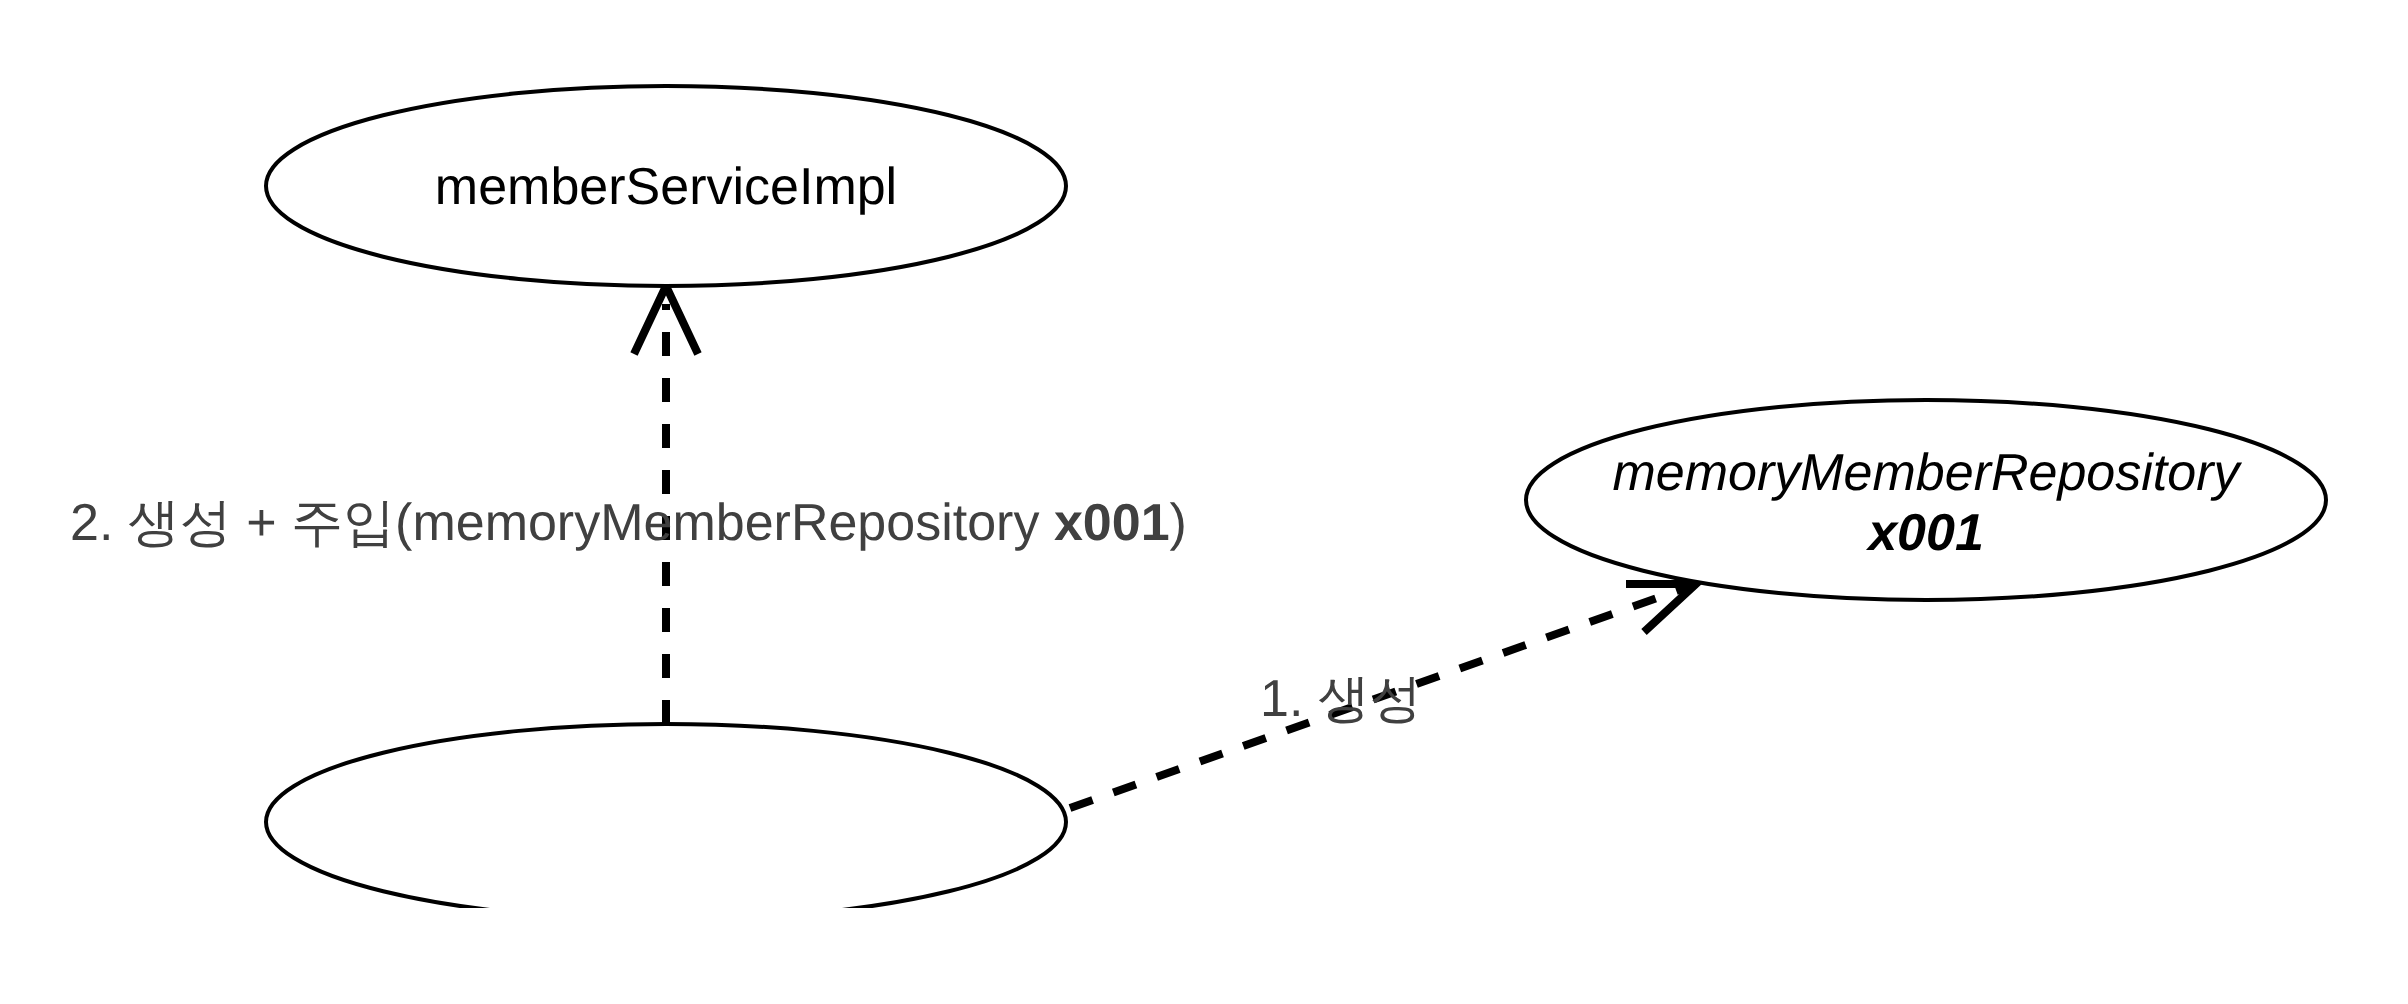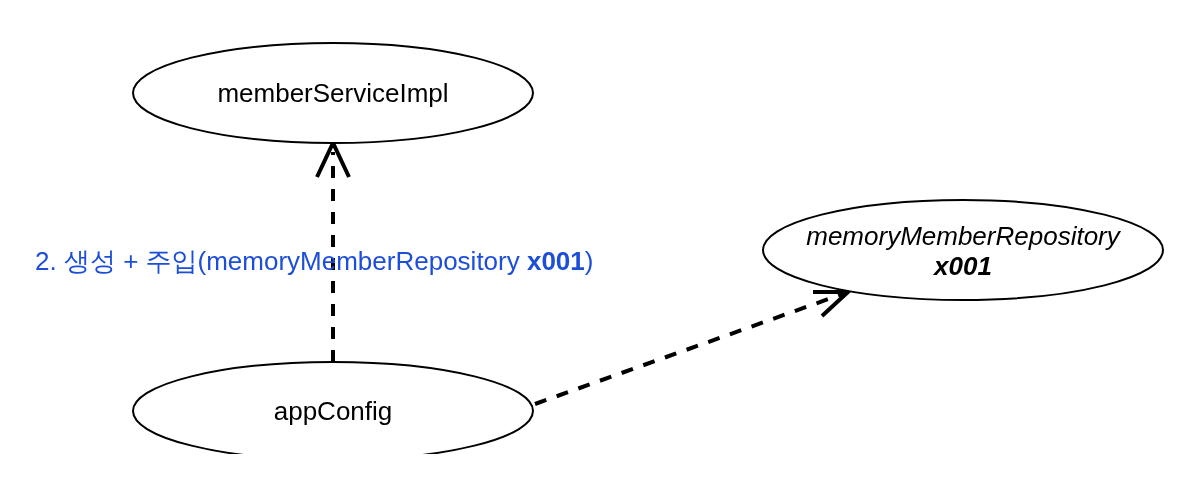--- a/index.html
+++ b/index.html
@@ -27,21 +27,21 @@
     line-height: 30px;
     text-align: center;
     white-space: nowrap;
     transform: translateX(-50%);
   }
   .node-label .instance-line {
     font-weight: bold;
   }
   .edge-label {
     position: absolute;
-    color: #1d4ed8;
+    color: #404040;
     font-size: 26px;
     line-height: 32px;
     white-space: nowrap;
   }
   .edge-label b { font-weight: bold; }
 </style>
 </head>
 <body>
 
 <div class="canvas">
@@ -59,18 +59,18 @@
     <ellipse cx="333" cy="411" rx="200" ry="49" fill="#ffffff" stroke="#000000" stroke-width="2"></ellipse>
   </svg>
 
   <div class="node-label" style="left:333px; top:78px;">memberServiceImpl</div>
 
   <div class="node-label" style="left:963px; top:221px;font-style:italic;">
     <div>memoryMemberRepository</div>
     <div class="instance-line">x001</div>
   </div>
 
-  <div class="node-label" style="left:333px; top:396px;">appConfig</div>
 
   <div class="edge-label" style="left:35px; top:245px;"><span>2. 생성 + 주입(memoryMemberRepository </span><b>x001</b><span>)</span></div>
 
+  <div class="edge-label" style="left:630px; top:333px;">1. 생성</div>
 
 </div>
 
 </body></html>

